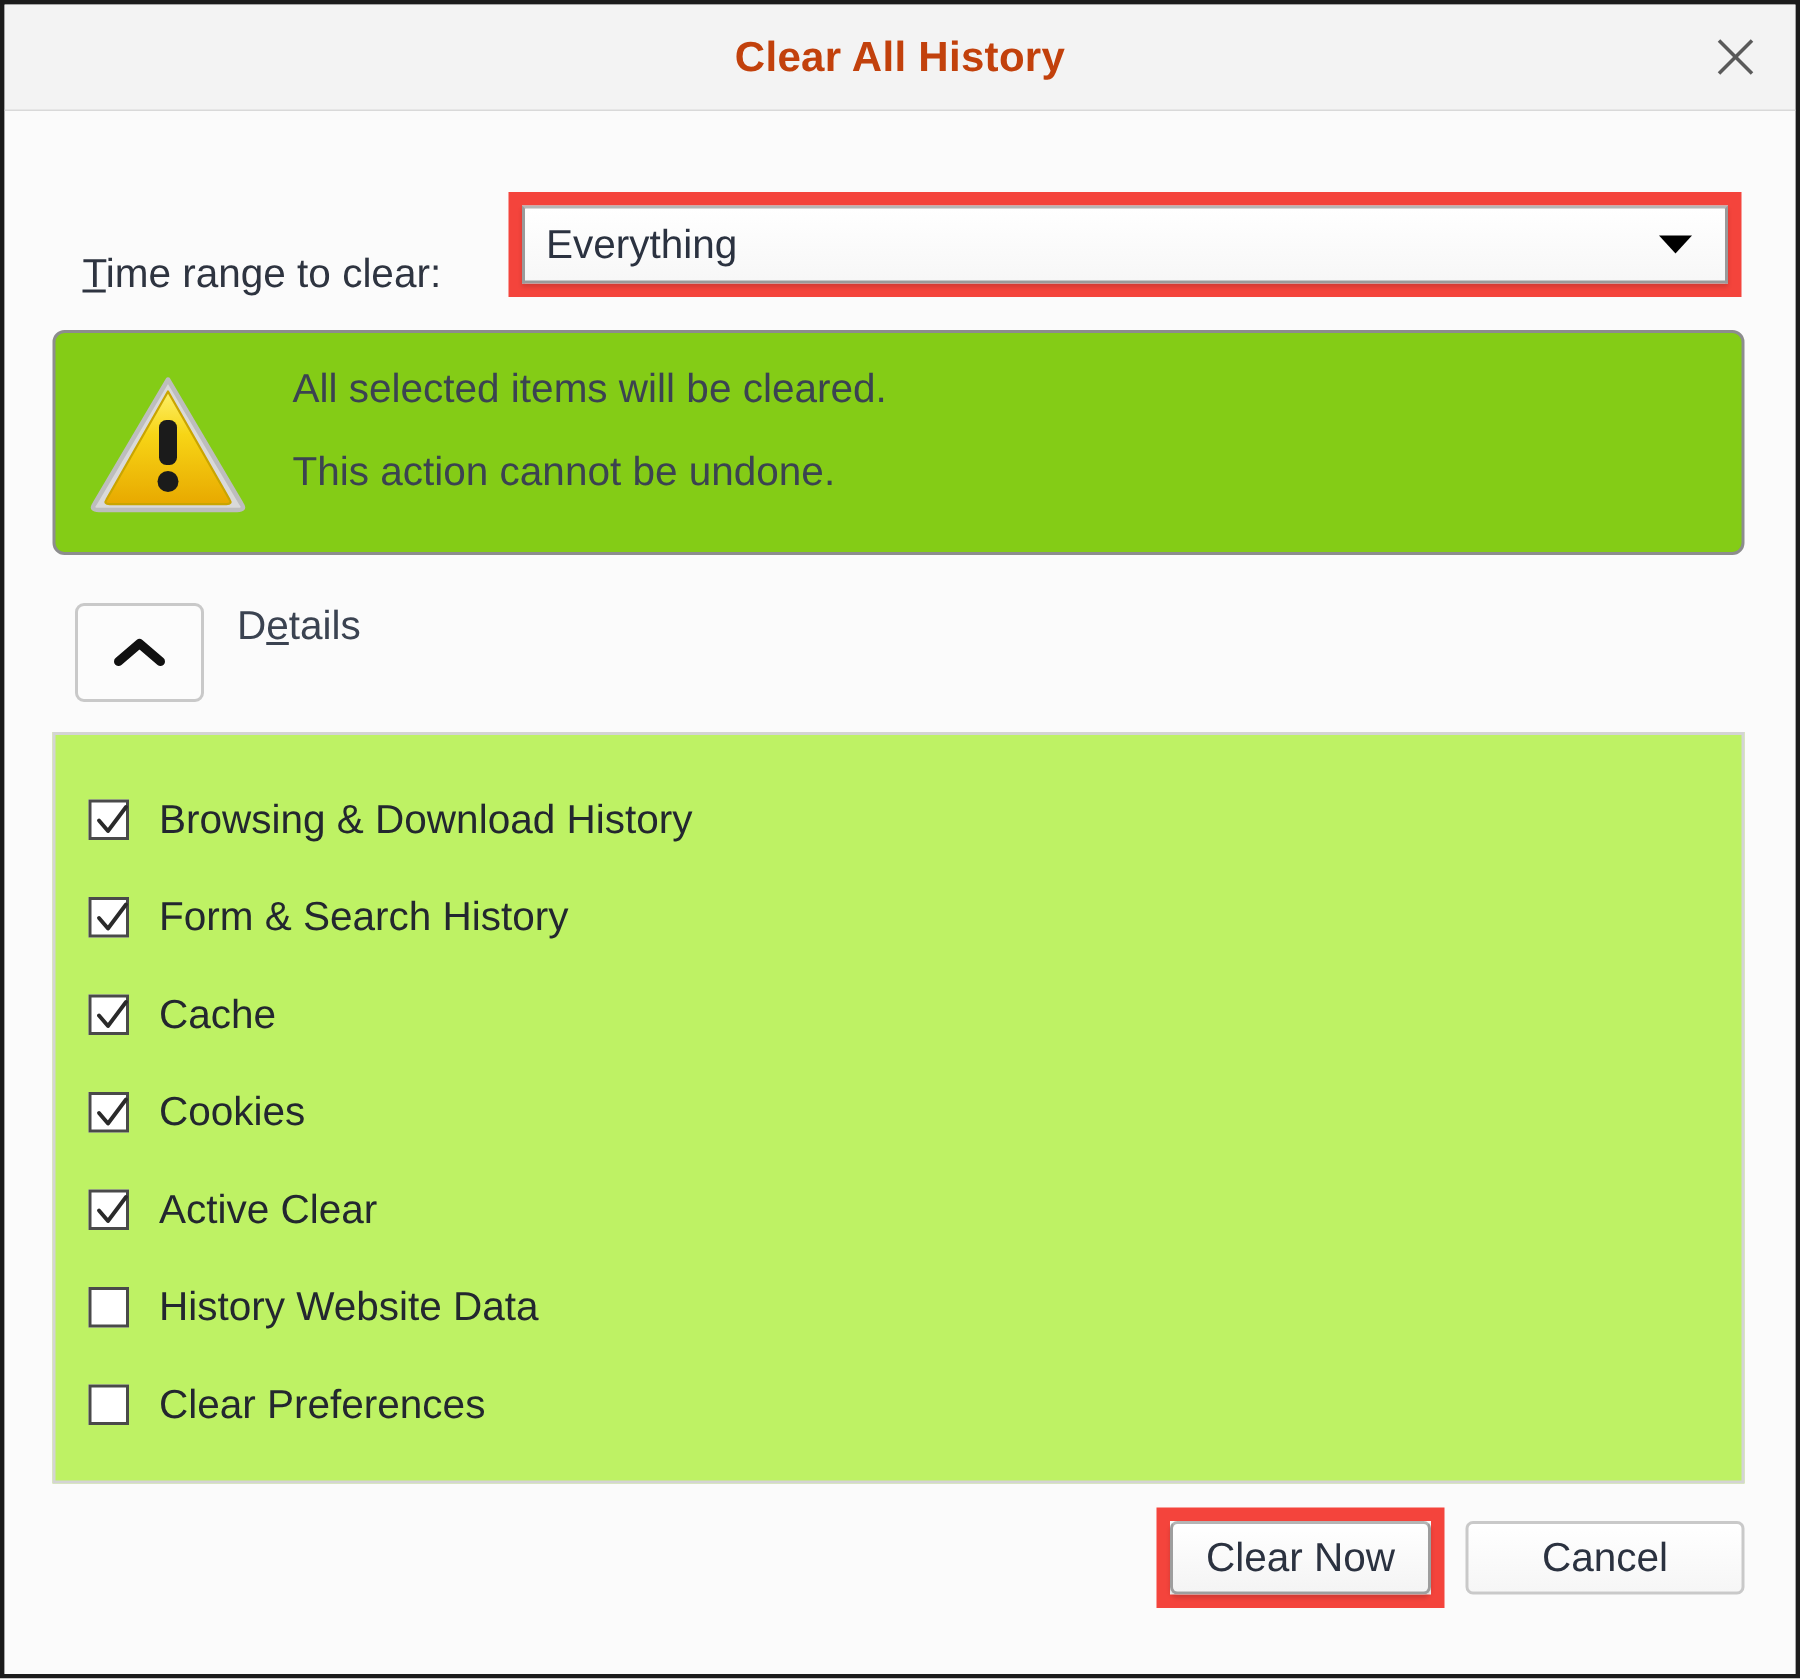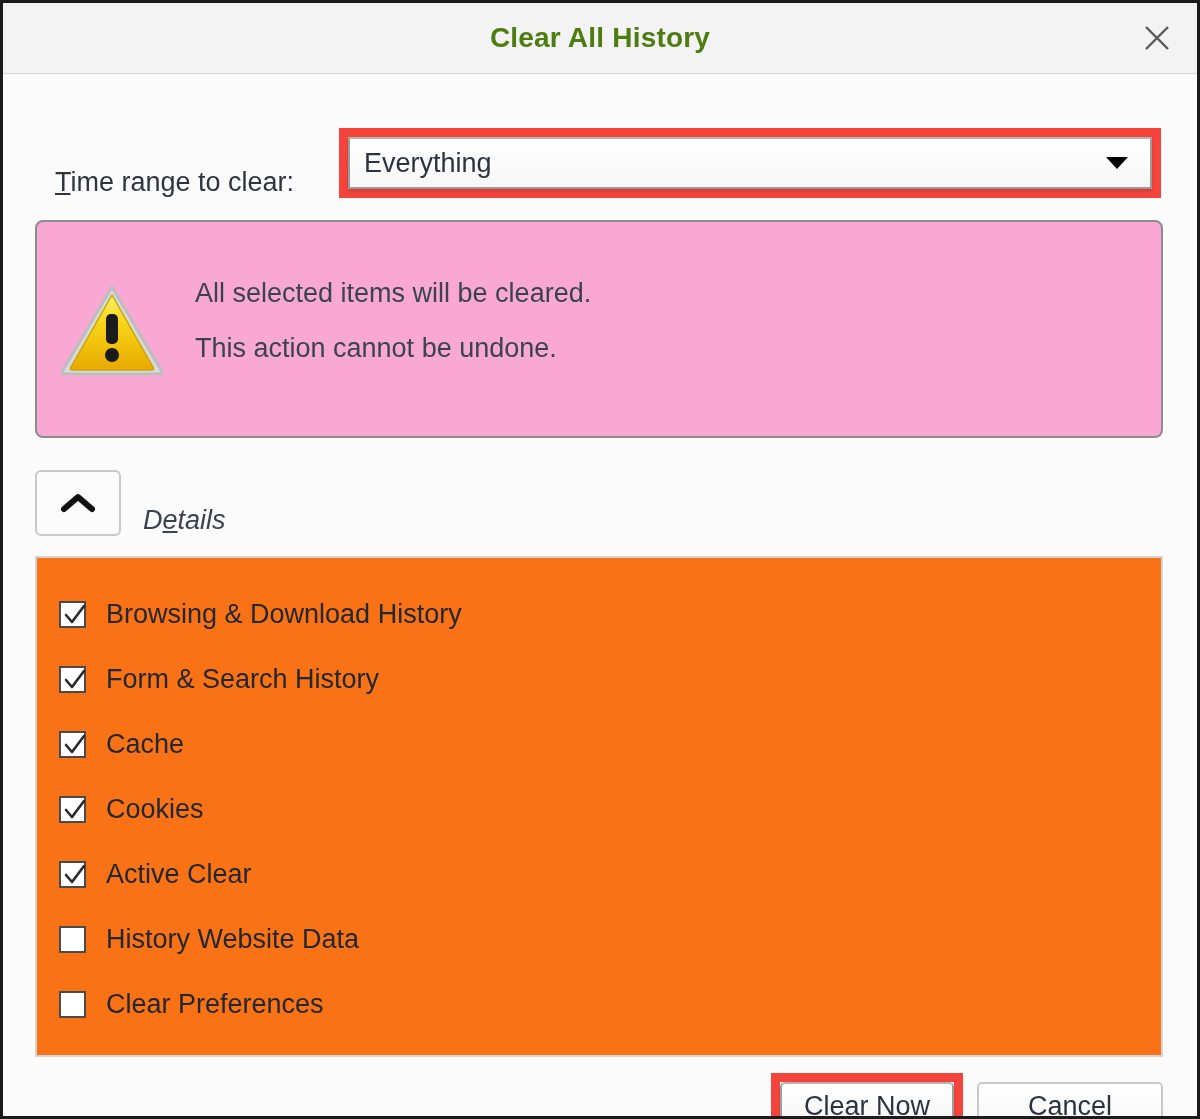--- a/index.html
+++ b/index.html
@@ -28,21 +28,21 @@
     height: 70px;
     background: #f3f3f3;
     border-bottom: 1px solid #d9d9d9;
     display: flex;
     align-items: center;
     justify-content: center;
   }
   .titlebar-title {
     font-size: 28px;
     font-weight: bold;
-    color: #4d7c0f;
+    color: #c2410c;
     letter-spacing: 0.2px;
   }
   .close-btn {
     position: absolute;
     right: 18px;
     top: 50%;
     transform: translateY(-50%);
     width: 44px;
     height: 44px;
     display: flex;
@@ -120,22 +120,22 @@
     border-left: 11px solid transparent;
     border-right: 11px solid transparent;
     border-top: 12px solid #000000;
   }
 
   
   .warning-panel {
     margin-top: 22px;
     margin-left: 8px;
     margin-right: 10px;
-    height: 218px;
-    background: #f9a8d4;
+    height: 150px;
+    background: #84cc16;
     border: 2px solid #8d8d8d;
     border-radius: 8px;
     display: flex;
     align-items: center;
     box-sizing: border-box;
   }
   .warning-icon {
     flex: 0 0 auto;
     width: 150px;
     display: flex;
@@ -150,24 +150,23 @@
     font-size: 27px;
     color: #3b4351;
     line-height: 1;
     margin: 0 0 28px 0;
   }
   .warning-line:last-child { margin-bottom: 16px; }
 
   
   .details-row {
     display: flex;
-    align-items: flex-end;
+    align-items: flex-start;
     margin-top: 32px;
-    margin-left: 8px;
-    font-style: italic;
+    margin-left: 23px;
   }
   .details-toggle {
     width: 86px;
     height: 66px;
     background: #fcfcfc;
     border: 2px solid #c9c9c9;
     border-radius: 6px;
     display: flex;
     align-items: center;
     justify-content: center;
@@ -179,21 +178,21 @@
     color: #3b4351;
     margin-left: 22px;
   }
   .details-label .akey { text-decoration: underline; }
 
   
   .checklist {
     margin-top: 20px;
     margin-left: 8px;
     margin-right: 10px;
-    background: #f97316;
+    background: #bef264;
     border: 2px solid #d4d4d4;
     box-sizing: border-box;
     padding: 24px 0 18px 0;
   }
   .check-item {
     display: flex;
     align-items: center;
     height: 65px;
     padding-left: 22px;
     cursor: pointer;

